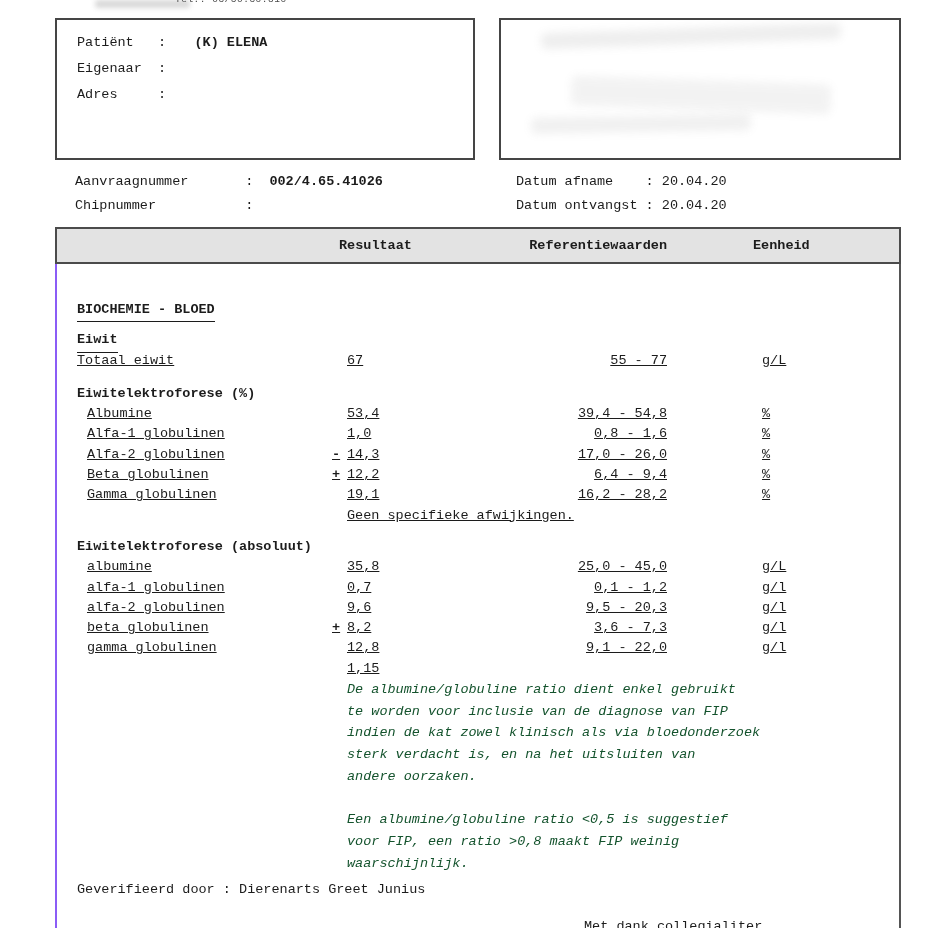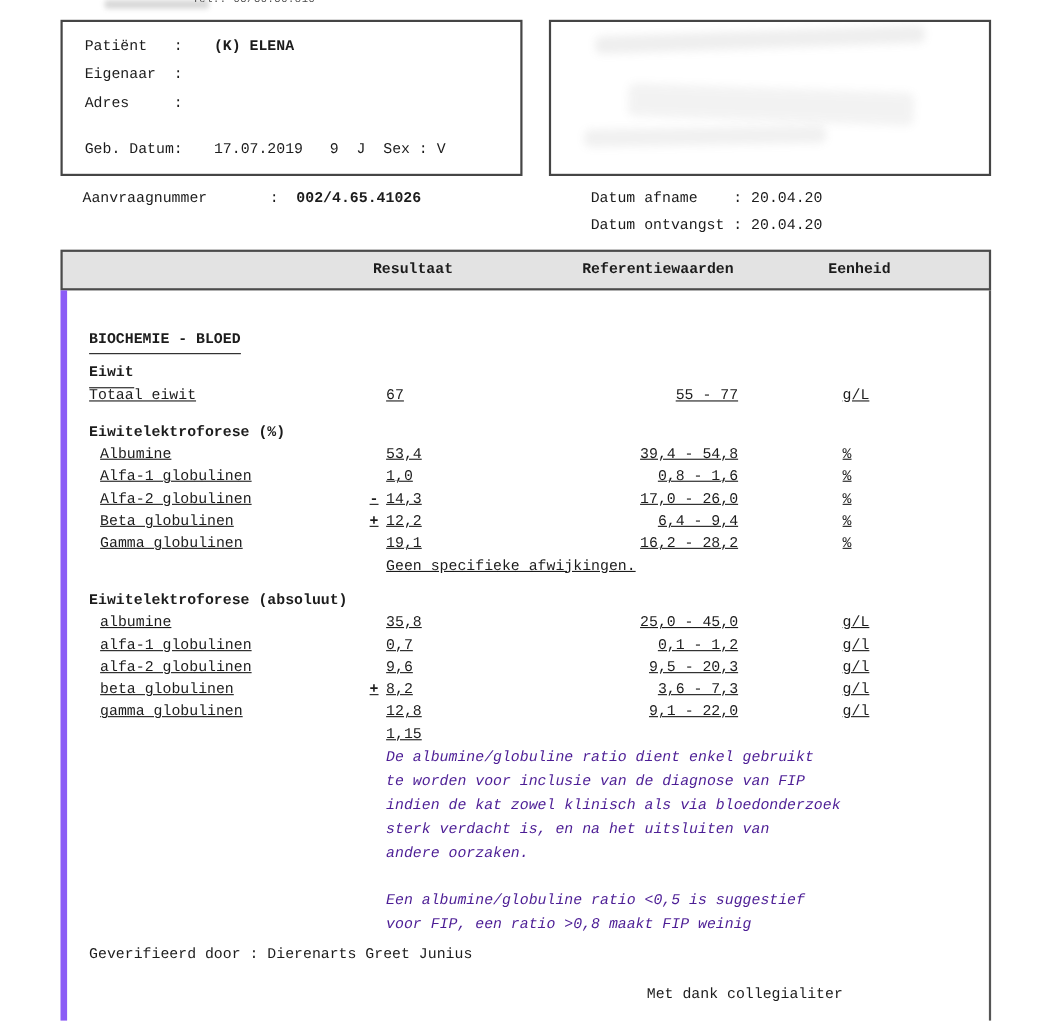--- a/index.html
+++ b/index.html
@@ -26,76 +26,76 @@
   
   #specimen-box{position:absolute;left:499px;top:18px;width:402px;height:142px;
     border:2px solid #454545;box-sizing:border-box;overflow:hidden;}
   .blur-blob{position:absolute;background:#8a8a8a;filter:blur(4px);opacity:.14;border-radius:6px;}
   .blob1{left:40px;top:8px;width:300px;height:16px;transform:rotate(-2deg);}
   .blob2{left:70px;top:60px;width:260px;height:30px;transform:rotate(2deg);opacity:.10;}
   .blob3{left:30px;top:96px;width:220px;height:16px;transform:rotate(-1deg);opacity:.12;}
   
   #request-info{position:absolute;left:75px;top:170px;width:826px;font-size:13.5px;line-height:24px;}
   #ri-left{position:absolute;left:0;top:0;}
-  #ri-right{position:absolute;left:462px;top:0;}
+  #ri-right{position:absolute;left:441px;top:0;}
   .ri-row{white-space:pre;}
   .ri-label-l{display:inline-block;width:21ch;}
   .ri-label-r{display:inline-block;width:16ch;}
   .ri-val-l{margin-left:2ch;white-space:pre;}
   .ri-val-r{margin-left:1ch;white-space:pre;}
   
   #results-table{position:absolute;left:55px;top:227px;width:846px;}
   .rt-header{height:37px;box-sizing:border-box;border:2px solid #4b4b4b;background:#e3e3e3;
     display:grid;grid-template-columns:250px 20px 155px 165px 1fr;align-items:center;
     padding-left:20px;font-weight:bold;font-size:13.5px;}
   .rt-h-result{grid-column:3;margin-left:-8px;white-space:nowrap;}
   .rt-h-ref{grid-column:4;text-align:right;white-space:nowrap;}
   .rt-h-unit{grid-column:5;padding-left:86px;white-space:nowrap;}
-  .rt-body{box-sizing:border-box;height:664px;border-left:6px solid #8b5cf6;border-right:2px solid #555;
+  .rt-body{box-sizing:border-box;height:664px;border-left:2px solid #8b5cf6;border-right:2px solid #555;
     font-size:13.5px;overflow:hidden;}
   .rt-row{display:grid;grid-template-columns:250px 20px 155px 165px 1fr;
     padding-left:20px;height:20.3px;line-height:20.3px;white-space:nowrap;text-decoration:underline;}
   .rt-name{grid-column:1;}
   .rt-name.ind{padding-left:10px;}
   .rt-flag{grid-column:2;font-weight:bold;padding-left:5px;}
   .rt-result{grid-column:3;overflow:visible;}
   .rt-ref{grid-column:4;text-align:right;}
   .rt-unit{grid-column:5;padding-left:95px;}
   .rt-head-row{padding-left:20px;height:20.3px;line-height:20.3px;font-weight:bold;white-space:nowrap;}
   .rt-head-row .u{border-bottom:1.5px solid #1c1c1c;padding-bottom:1px;display:inline-block;}
   .rt-gap{width:100%;}
-  .rt-note{margin-left:290px;font-style:italic;color:#4c1d95;}
+  .rt-note{margin-left:290px;font-style:italic;color:#14532d;}
   .note-line{height:21.7px;line-height:21.7px;white-space:pre;}
   .rt-verify{padding-left:20px;height:20.3px;line-height:20.3px;white-space:pre;}
   .rt-thanks{margin-left:527px;height:20.3px;line-height:20.3px;white-space:pre;}
 </style>
 </head>
 <body>
 
 <div id="top-strip">
   <div id="clinic-blur"></div>
   <div id="clinic-phone">Tel.: 03/30.30.810</div>
 </div>
 
 <div id="patient-box">
     <div class="pb-row"><span class="pb-label">Patiënt</span><span class="pb-colon">:</span><span class="pb-val bold">(K) ELENA</span></div>
     <div class="pb-row"><span class="pb-label">Eigenaar</span><span class="pb-colon">:</span><span class="pb-val"></span></div>
     <div class="pb-row"><span class="pb-label">Adres</span><span class="pb-colon">:</span><span class="pb-val"></span></div>
-    <div class="pb-row gap-before"><span class="pb-label">Geb. Datum</span><span class="pb-colon">:</span><span class="pb-val">17.07.2019   9  J  Sex : V</span></div>
   </div>
 
 <div id="specimen-box">
   <div class="blur-blob blob1"></div>
   <div class="blur-blob blob2"></div>
   <div class="blur-blob blob3"></div>
 </div>
 
 <div id="request-info">
   <div id="ri-left">
       <div class="ri-row"><span class="ri-label-l">Aanvraagnummer</span><span>:</span><span class="ri-val-l bold">002/4.65.41026</span></div>
+      <div class="ri-row"><span class="ri-label-l">Chipnummer</span><span>:</span><span class="ri-val-l"></span></div>
     </div>
   <div id="ri-right">
       <div class="ri-row"><span class="ri-label-r">Datum afname</span><span>:</span><span class="ri-val-r">20.04.20</span></div>
       <div class="ri-row"><span class="ri-label-r">Datum ontvangst</span><span>:</span><span class="ri-val-r">20.04.20</span></div>
     </div>
 </div>
 
 <div id="results-table">
   <div class="rt-header">
     <div class="rt-h-result">Resultaat</div>
@@ -202,19 +202,20 @@
       </div>
       <div class="rt-note">
         <div class="note-line">De albumine/globuline ratio dient enkel gebruikt</div>
         <div class="note-line">te worden voor inclusie van de diagnose van FIP</div>
         <div class="note-line">indien de kat zowel klinisch als via bloedonderzoek</div>
         <div class="note-line">sterk verdacht is, en na het uitsluiten van</div>
         <div class="note-line">andere oorzaken.</div>
         <div class="note-line"></div>
         <div class="note-line">Een albumine/globuline ratio &lt;0,5 is suggestief</div>
         <div class="note-line">voor FIP, een ratio &gt;0,8 maakt FIP weinig</div>
+        <div class="note-line">waarschijnlijk.</div>
       </div>
       <div class="rt-gap" style="height: 6px;"></div>
       <div class="rt-verify">Geverifieerd door : Dierenarts Greet Junius</div>
       <div class="rt-gap" style="height: 16px;"></div>
       <div class="rt-thanks">Met dank collegialiter</div>
     </div>
 </div>
 
 </body></html>

